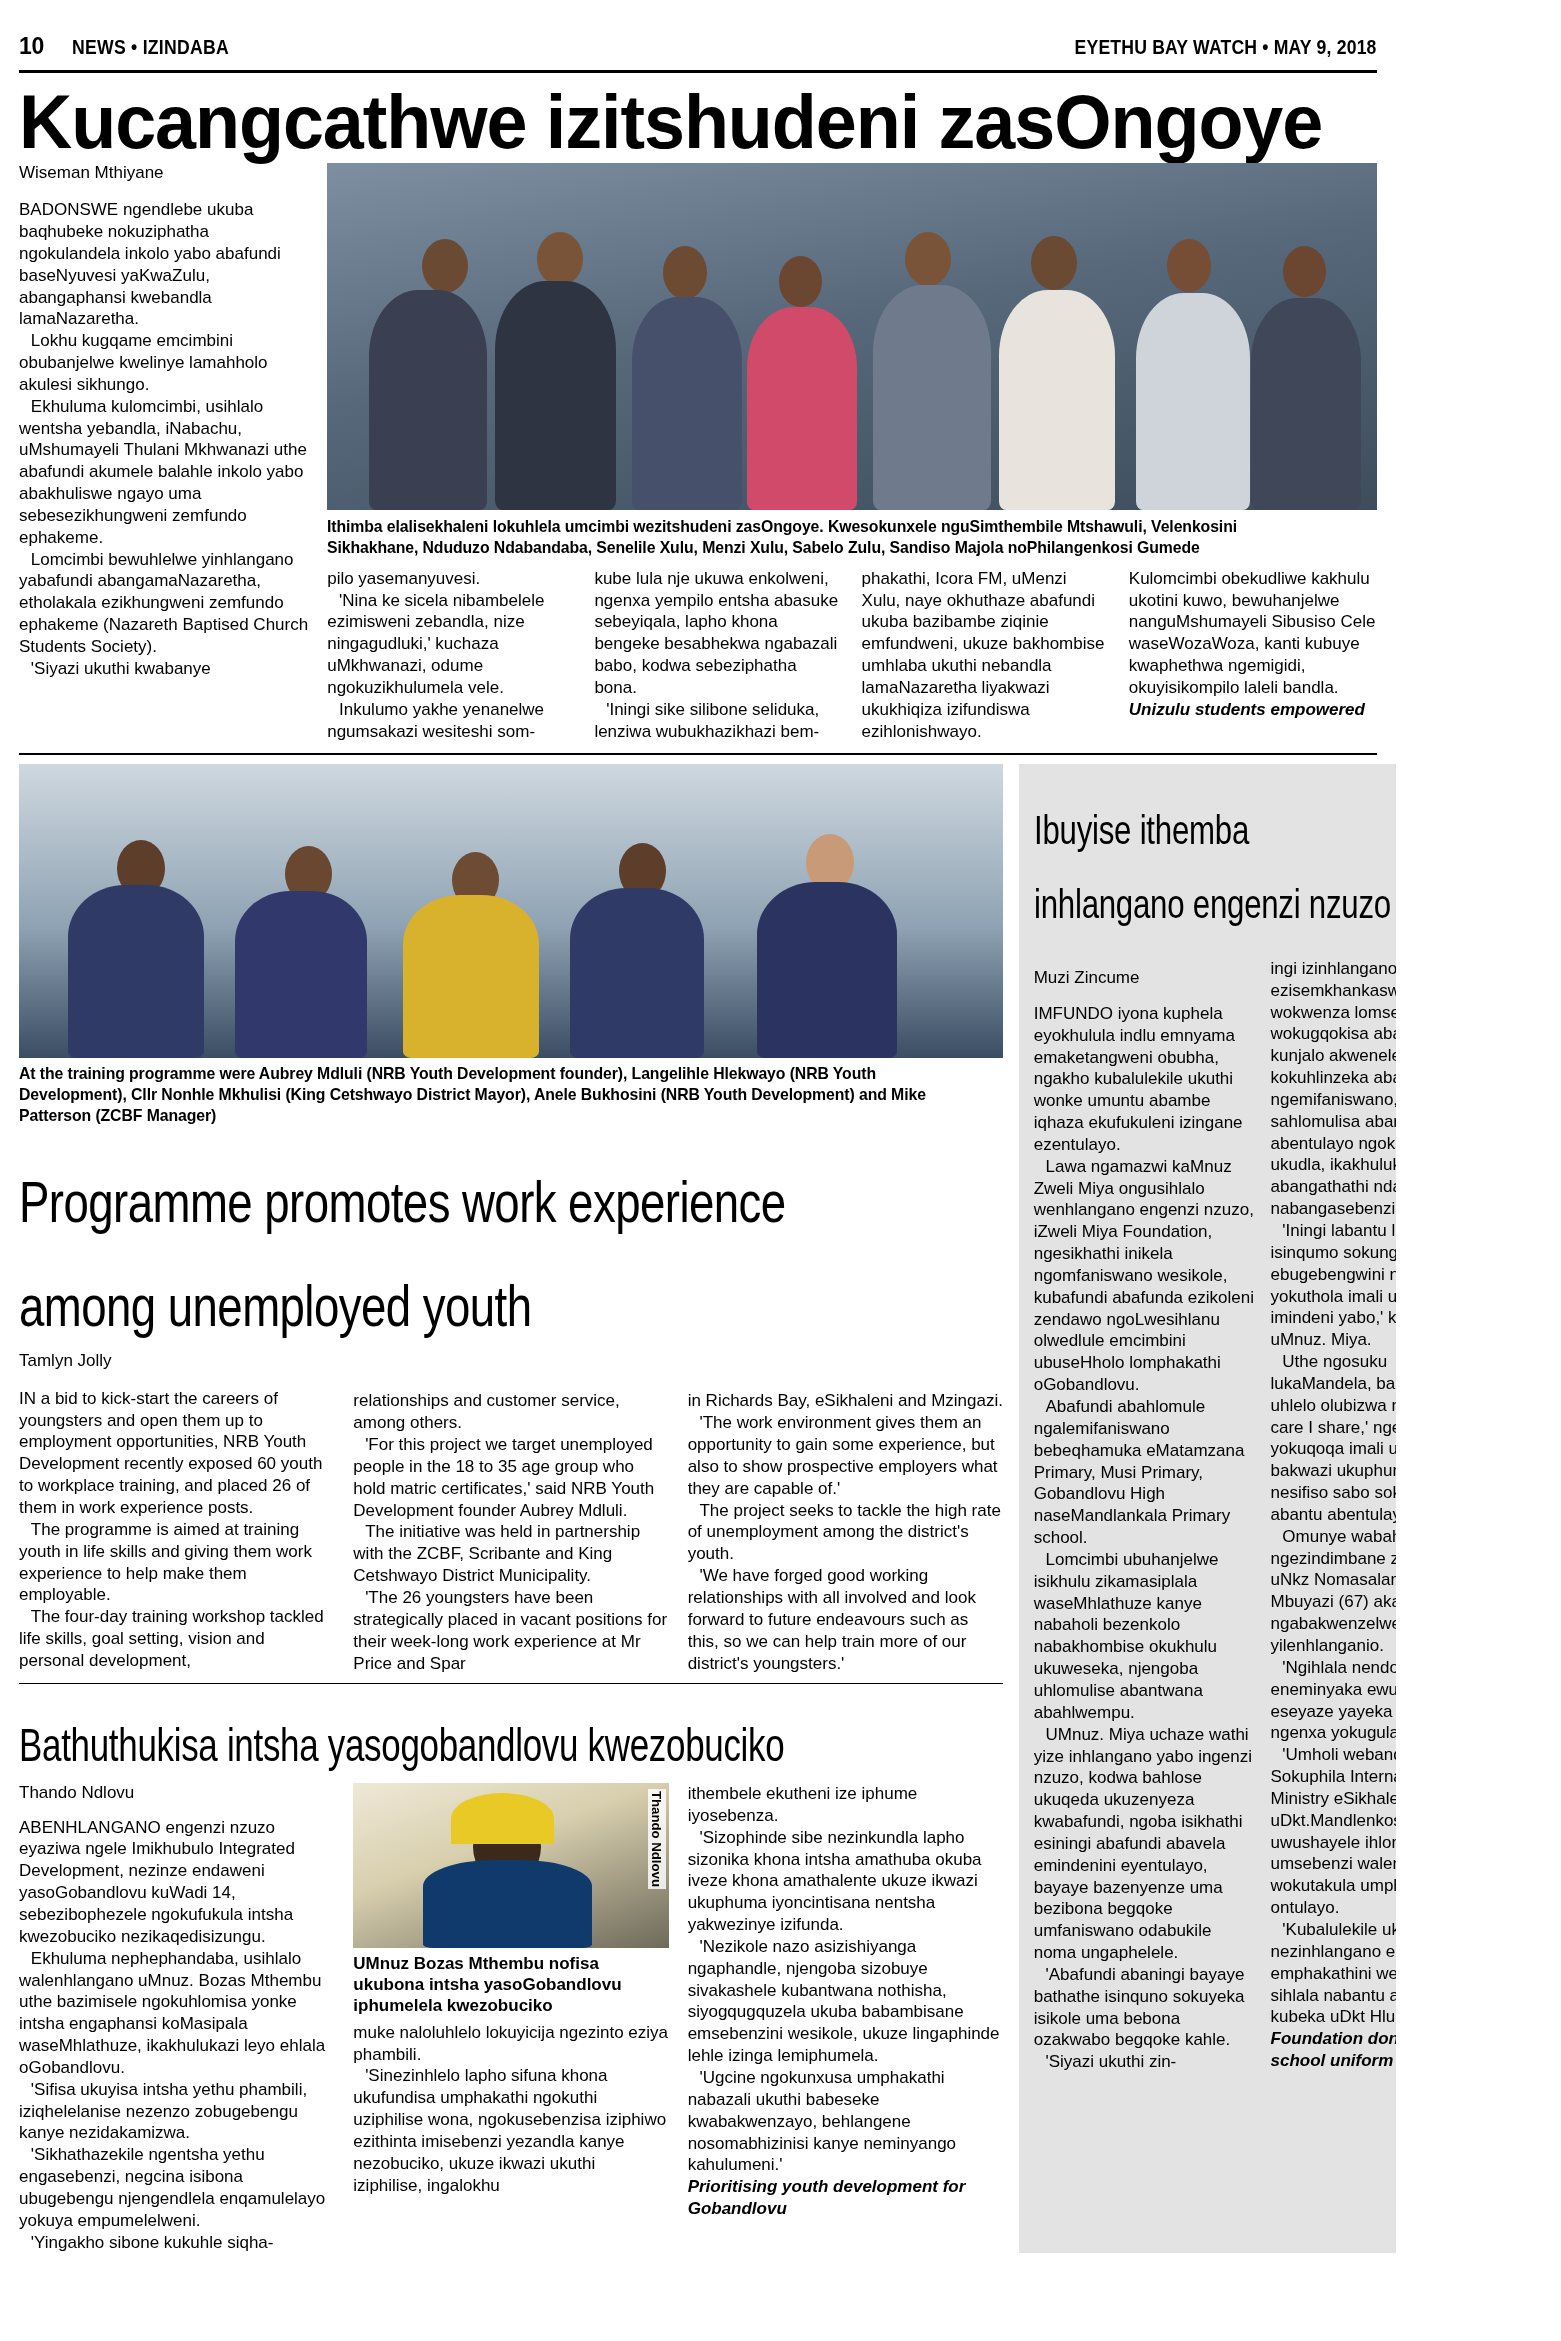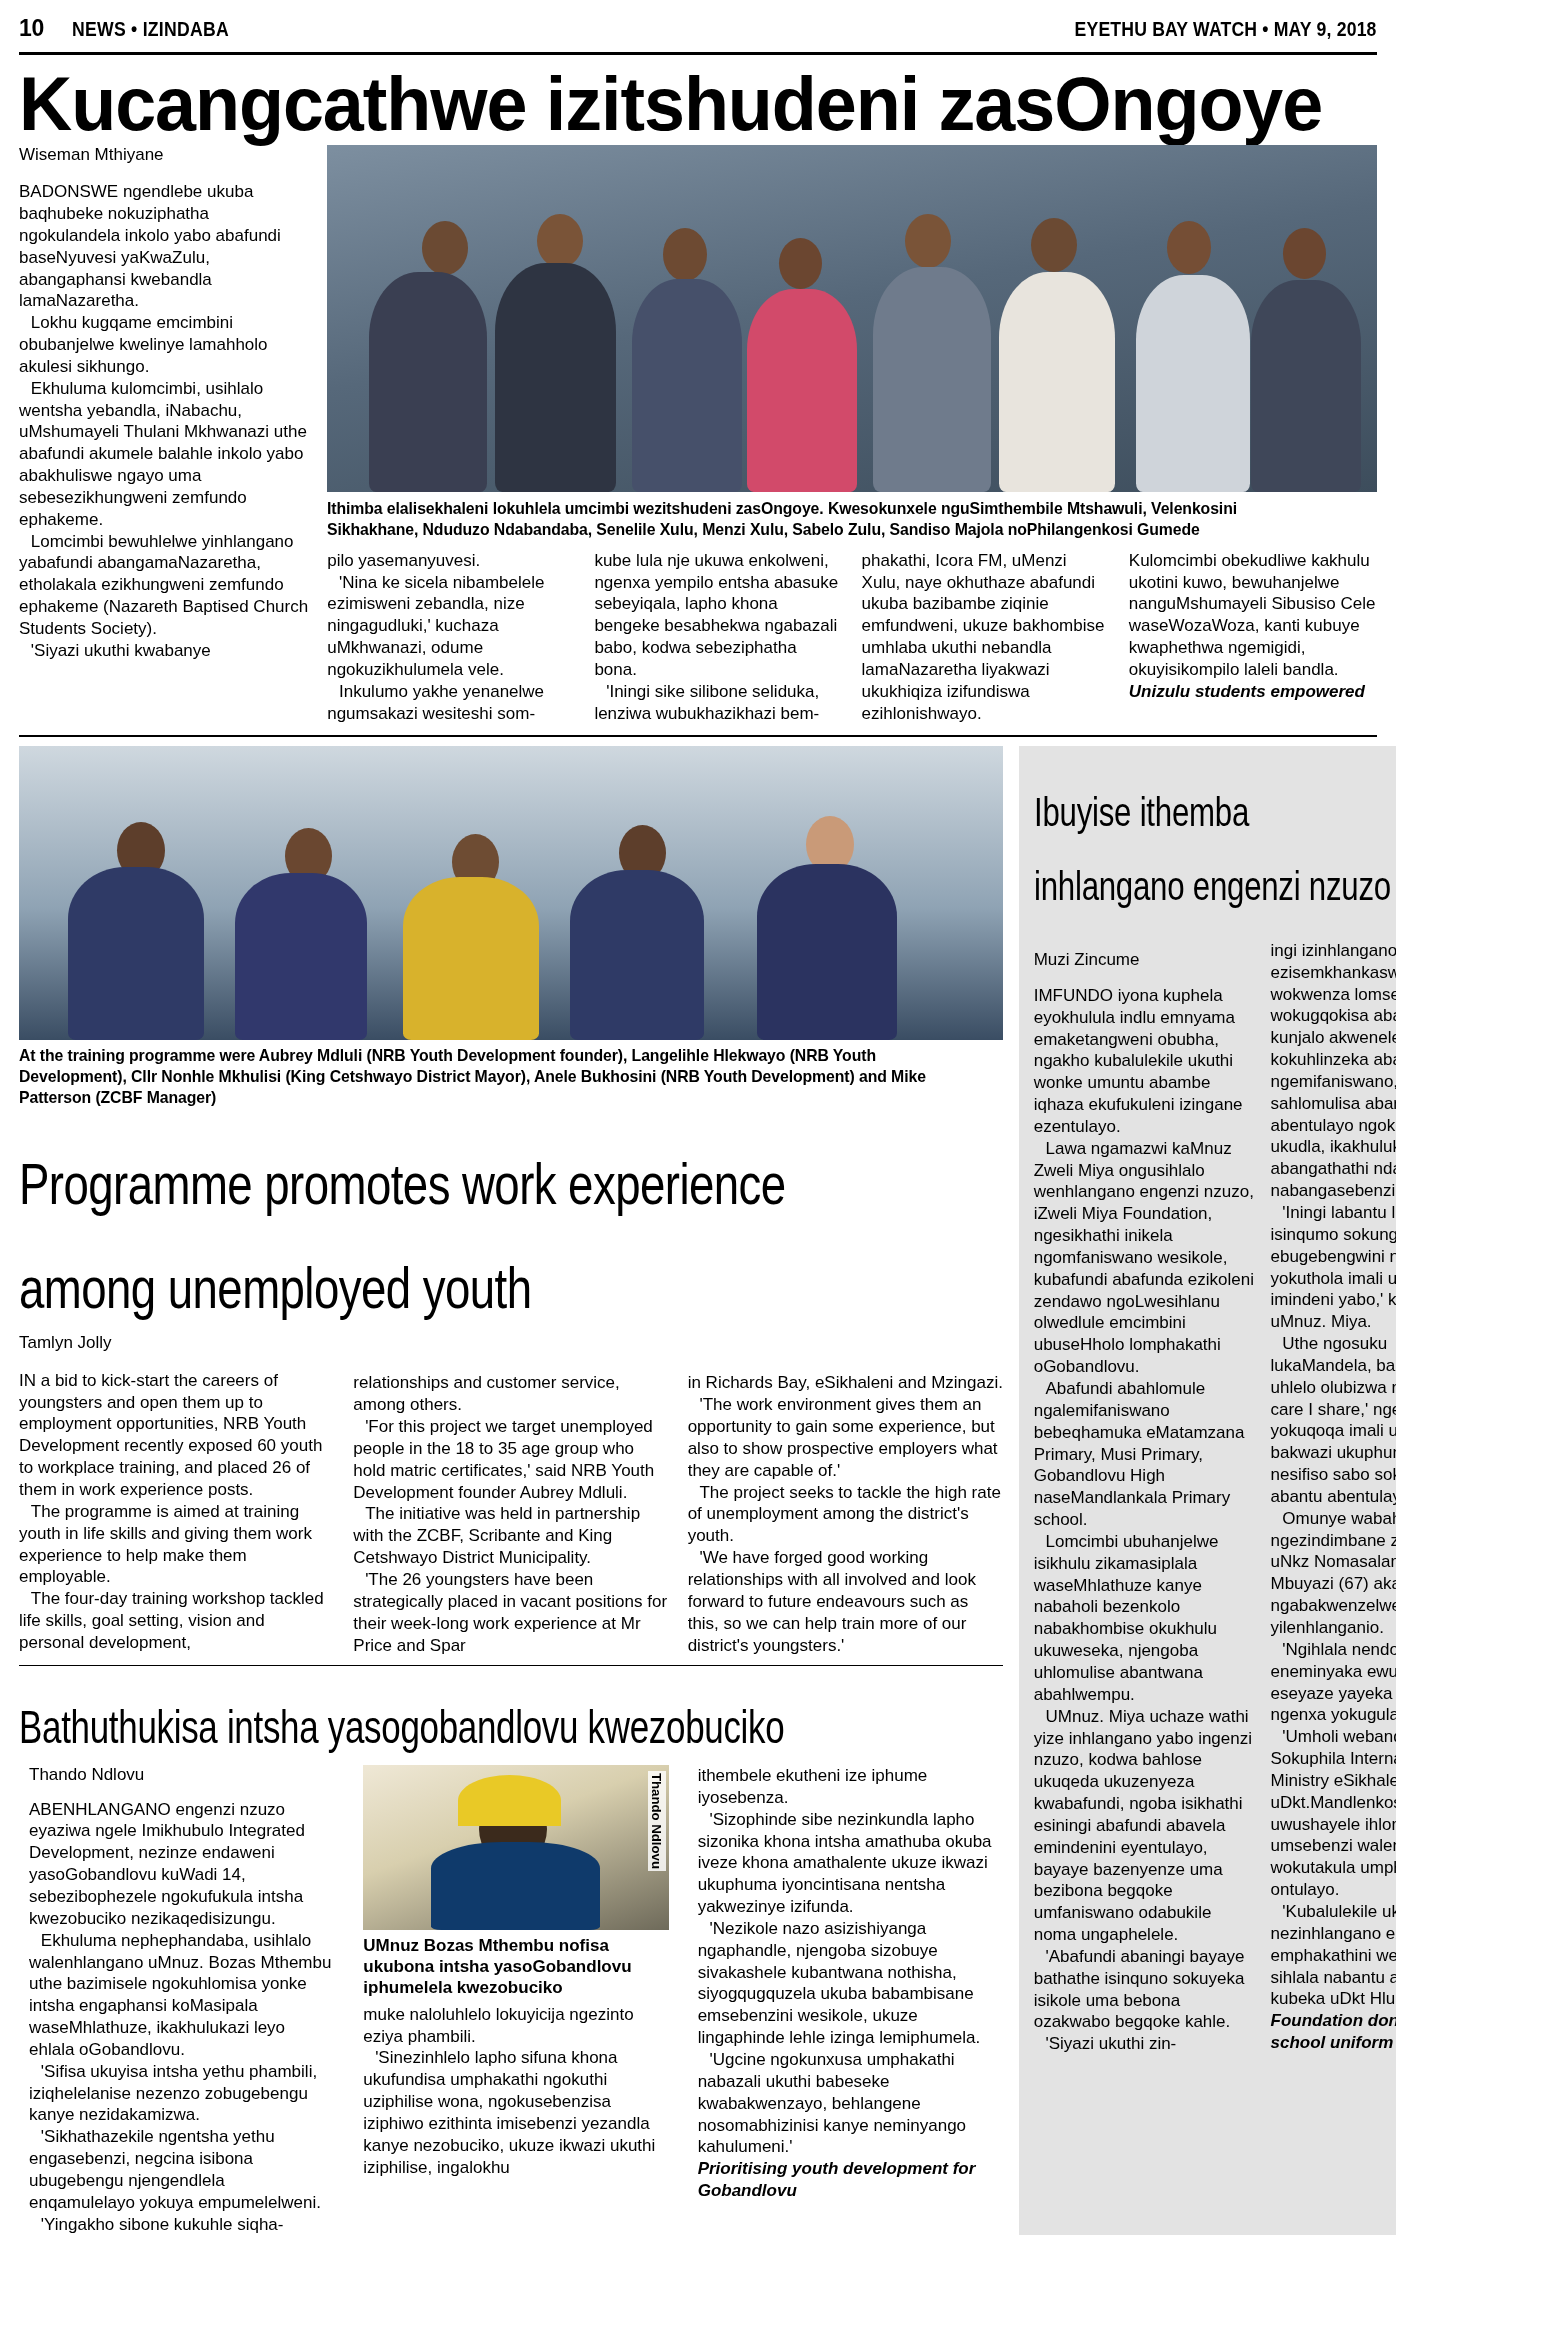--- a/index.html
+++ b/index.html
@@ -12,21 +12,21 @@
     height: 2342px;
     font-family: "Liberation Sans", sans-serif;
     color: #000;
     -webkit-font-smoothing: none;
   }
   .page {
     position: relative;
     width: 1396px;
     height: 2342px;
     box-sizing: border-box;
-    padding: 0 19px;
+    padding: 18px 19px;
     overflow: hidden;
   }
 
   
   .masthead {
     display: flex;
     align-items: baseline;
     justify-content: space-between;
     padding-top: 14.7px;
     font-family: "Liberation Sans", sans-serif;
@@ -166,21 +166,21 @@
     position: relative;
     overflow: hidden;
     background: linear-gradient(180deg,#cfd8df 0%, #8fa3b4 55%, #3a4d63 100%);
   }
   .a2-cap { margin-top: 6.6px; }
   .a2-cols { display: flex; gap: 19px; margin-top: 12px; }
   .a2-cols > div { flex: 1 1 0; }
 
   
   .a3-cols { display: flex; gap: 19px; margin-top: 2.9px; }
-  .a3-cols > div { flex: 1 1 0; margin-left: 10px; }
+  .a3-cols > div { flex: 1 1 0; }
   .a3-mid-photo {
     width: 100%;
     height: 165px;
     position: relative;
     overflow: hidden;
     background: linear-gradient(160deg,#efe8d6 0%,#d8cfae 40%,#6e6a5a 100%);
     margin-bottom: 5.9px;
   }
   .photo-credit {
     position: absolute;

